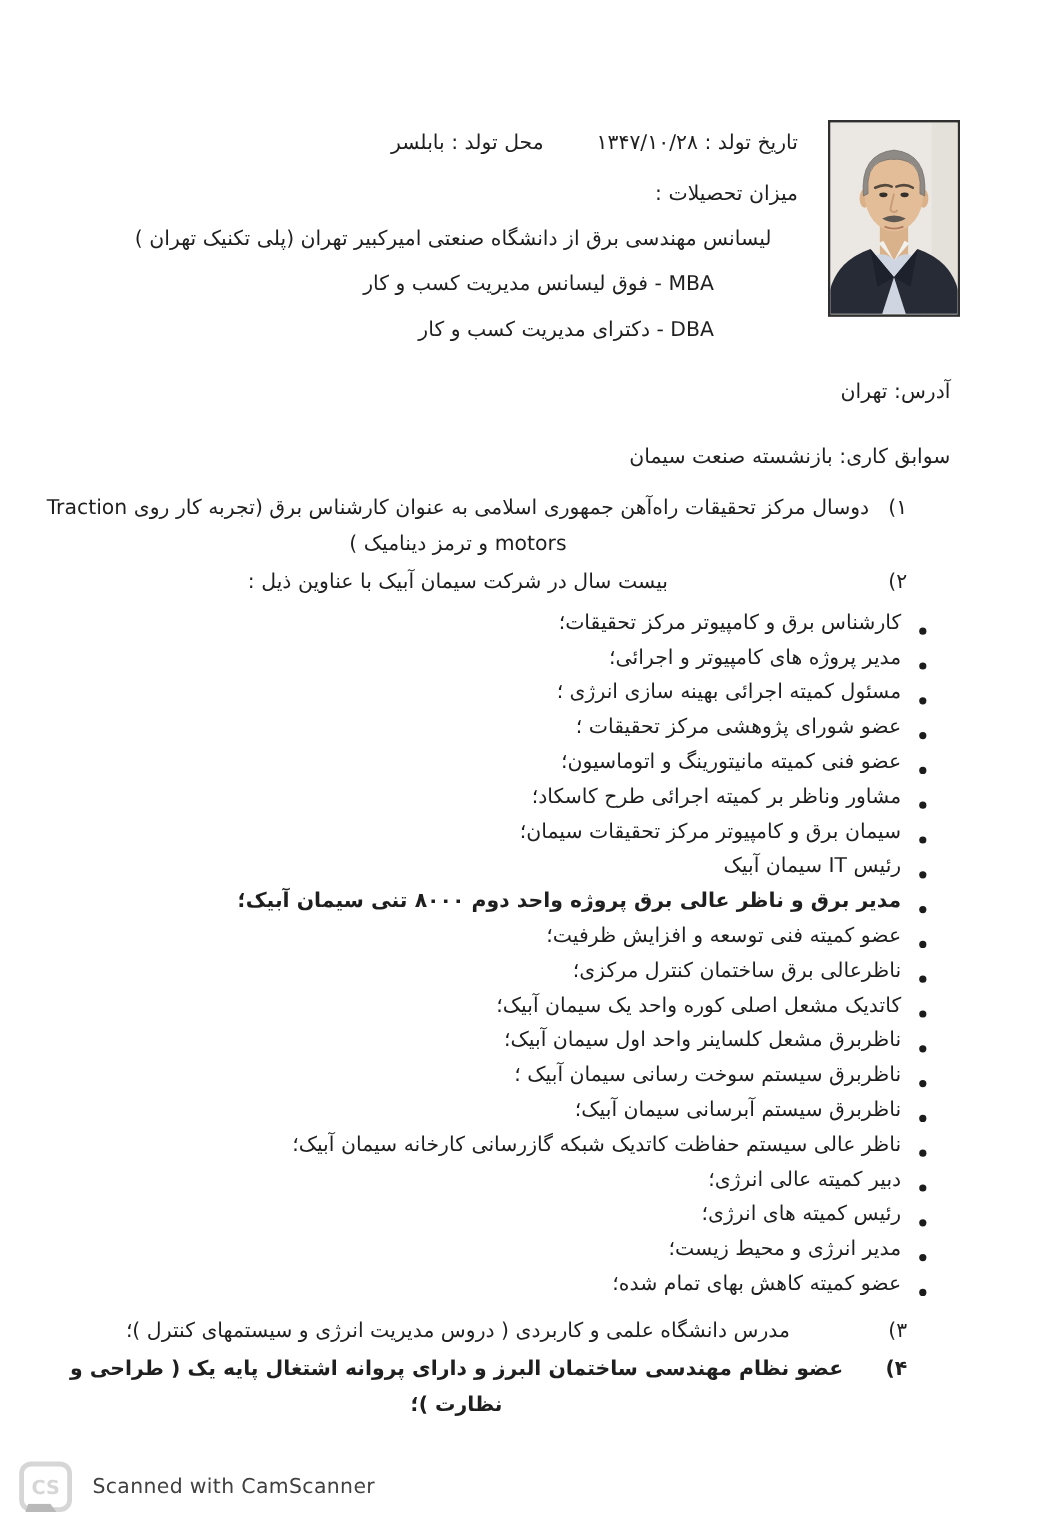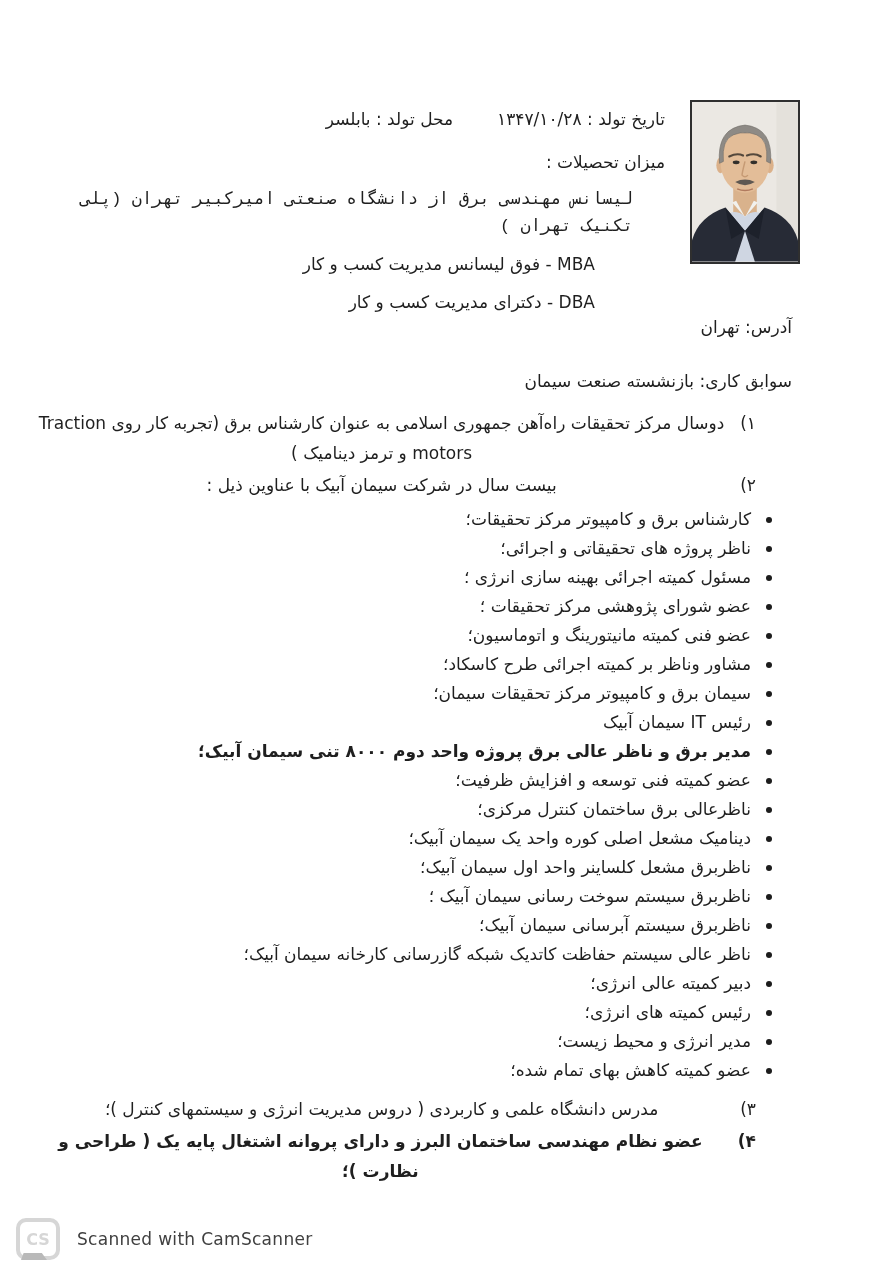--- a/index.html
+++ b/index.html
@@ -7,37 +7,37 @@
     position:relative;width:882px;height:1280px;background:#ffffff;
     font-family:"DejaVu Sans",sans-serif;color:#1f1f1f;overflow:hidden;
   }
   .rtl{direction:rtl;text-align:right;}
   
   .header-block{position:absolute;top:106px;right:217px;left:36px;font-size:17px;line-height:26px;}
   .header-row{display:flex;gap:44px;white-space:nowrap;}
   .hseg b{font-weight:bold;}
   .edu-label{margin-top:17px;}
   .edu-line{margin-top:11px;line-height:27px;}
-  .edu-1{margin-right:32px;font-family:Liberation Mono, monospace;}
+  .edu-1{margin-right:22px;}
   .edu-2,.edu-3{margin-right:70px;}
   
   .photo-frame{
     position:absolute;top:100px;right:82px;width:110px;height:164px;
     border:2px solid #2f2f2f;background:#ebe8e3;box-sizing:border-box;
   }
   .photo-frame svg{display:block;width:100%;height:100%;}
   
   .main{position:absolute;top:314px;right:90px;left:36px;font-size:17px;}
   .address-line{margin-bottom:28px;line-height:26px;}
   .work-line{margin-bottom:14px;line-height:26px;}
   .nitem{display:flex;gap:13px;padding-right:36px;line-height:30px;margin-bottom:2px;}
   .nitem .num{flex:0 0 auto;}
   .nitem .itext{flex:1 1 auto;text-align:center;}
   .blist{padding:3px 20px 2px 0;}
-  .brow{display:flex;gap:15px;line-height:29px;align-items:flex-start;}
+  .brow{display:flex;gap:15px;line-height:29px;align-items:center;}
   .dot{flex:0 0 auto;width:6px;height:6px;border-radius:50%;background:#1c1c1c;margin-top:12px;}
   .bold{font-weight:bold;}
   .item3{margin-top:7px;}
   
   .cam{position:absolute;left:16px;bottom:20px;display:flex;align-items:center;gap:17px;}
   .cs-icon{
     position:relative;width:36px;height:34px;border:4px solid #d6d6d6;border-radius:10px;
     display:flex;align-items:center;justify-content:center;
     font-weight:bold;font-size:16px;color:#d6d6d6;background:#fff;
   }
@@ -103,21 +103,21 @@
       <span class="itext">بیست سال در شرکت سیمان آبیک با عناوین ذیل :</span>
     </div>
 
     <div class="blist">
       <div class="brow">
           <span class="dot"></span>
           <span>کارشناس برق و کامپیوتر مرکز تحقیقات؛</span>
         </div>
       <div class="brow">
           <span class="dot"></span>
-          <span>ناظر پروژه های تحقیقاتی و اجرائی؛</span>
+          <span>مدیر پروژه های کامپیوتر و اجرائی؛</span>
         </div>
       <div class="brow">
           <span class="dot"></span>
           <span>مسئول کمیته اجرائی بهینه سازی انرژی ؛</span>
         </div>
       <div class="brow">
           <span class="dot"></span>
           <span>عضو شورای پژوهشی مرکز تحقیقات ؛</span>
         </div>
       <div class="brow">
@@ -143,21 +143,21 @@
       <div class="brow">
           <span class="dot"></span>
           <span>عضو کمیته فنی توسعه و افزایش ظرفیت؛</span>
         </div>
       <div class="brow">
           <span class="dot"></span>
           <span>ناظرعالی برق ساختمان کنترل مرکزی؛</span>
         </div>
       <div class="brow">
           <span class="dot"></span>
-          <span>دینامیک مشعل اصلی کوره واحد یک سیمان آبیک؛</span>
+          <span>کاتدیک مشعل اصلی کوره واحد یک سیمان آبیک؛</span>
         </div>
       <div class="brow">
           <span class="dot"></span>
           <span>ناظربرق مشعل کلساینر واحد اول سیمان آبیک؛</span>
         </div>
       <div class="brow">
           <span class="dot"></span>
           <span>ناظربرق سیستم سوخت رسانی سیمان آبیک ؛</span>
         </div>
       <div class="brow">

